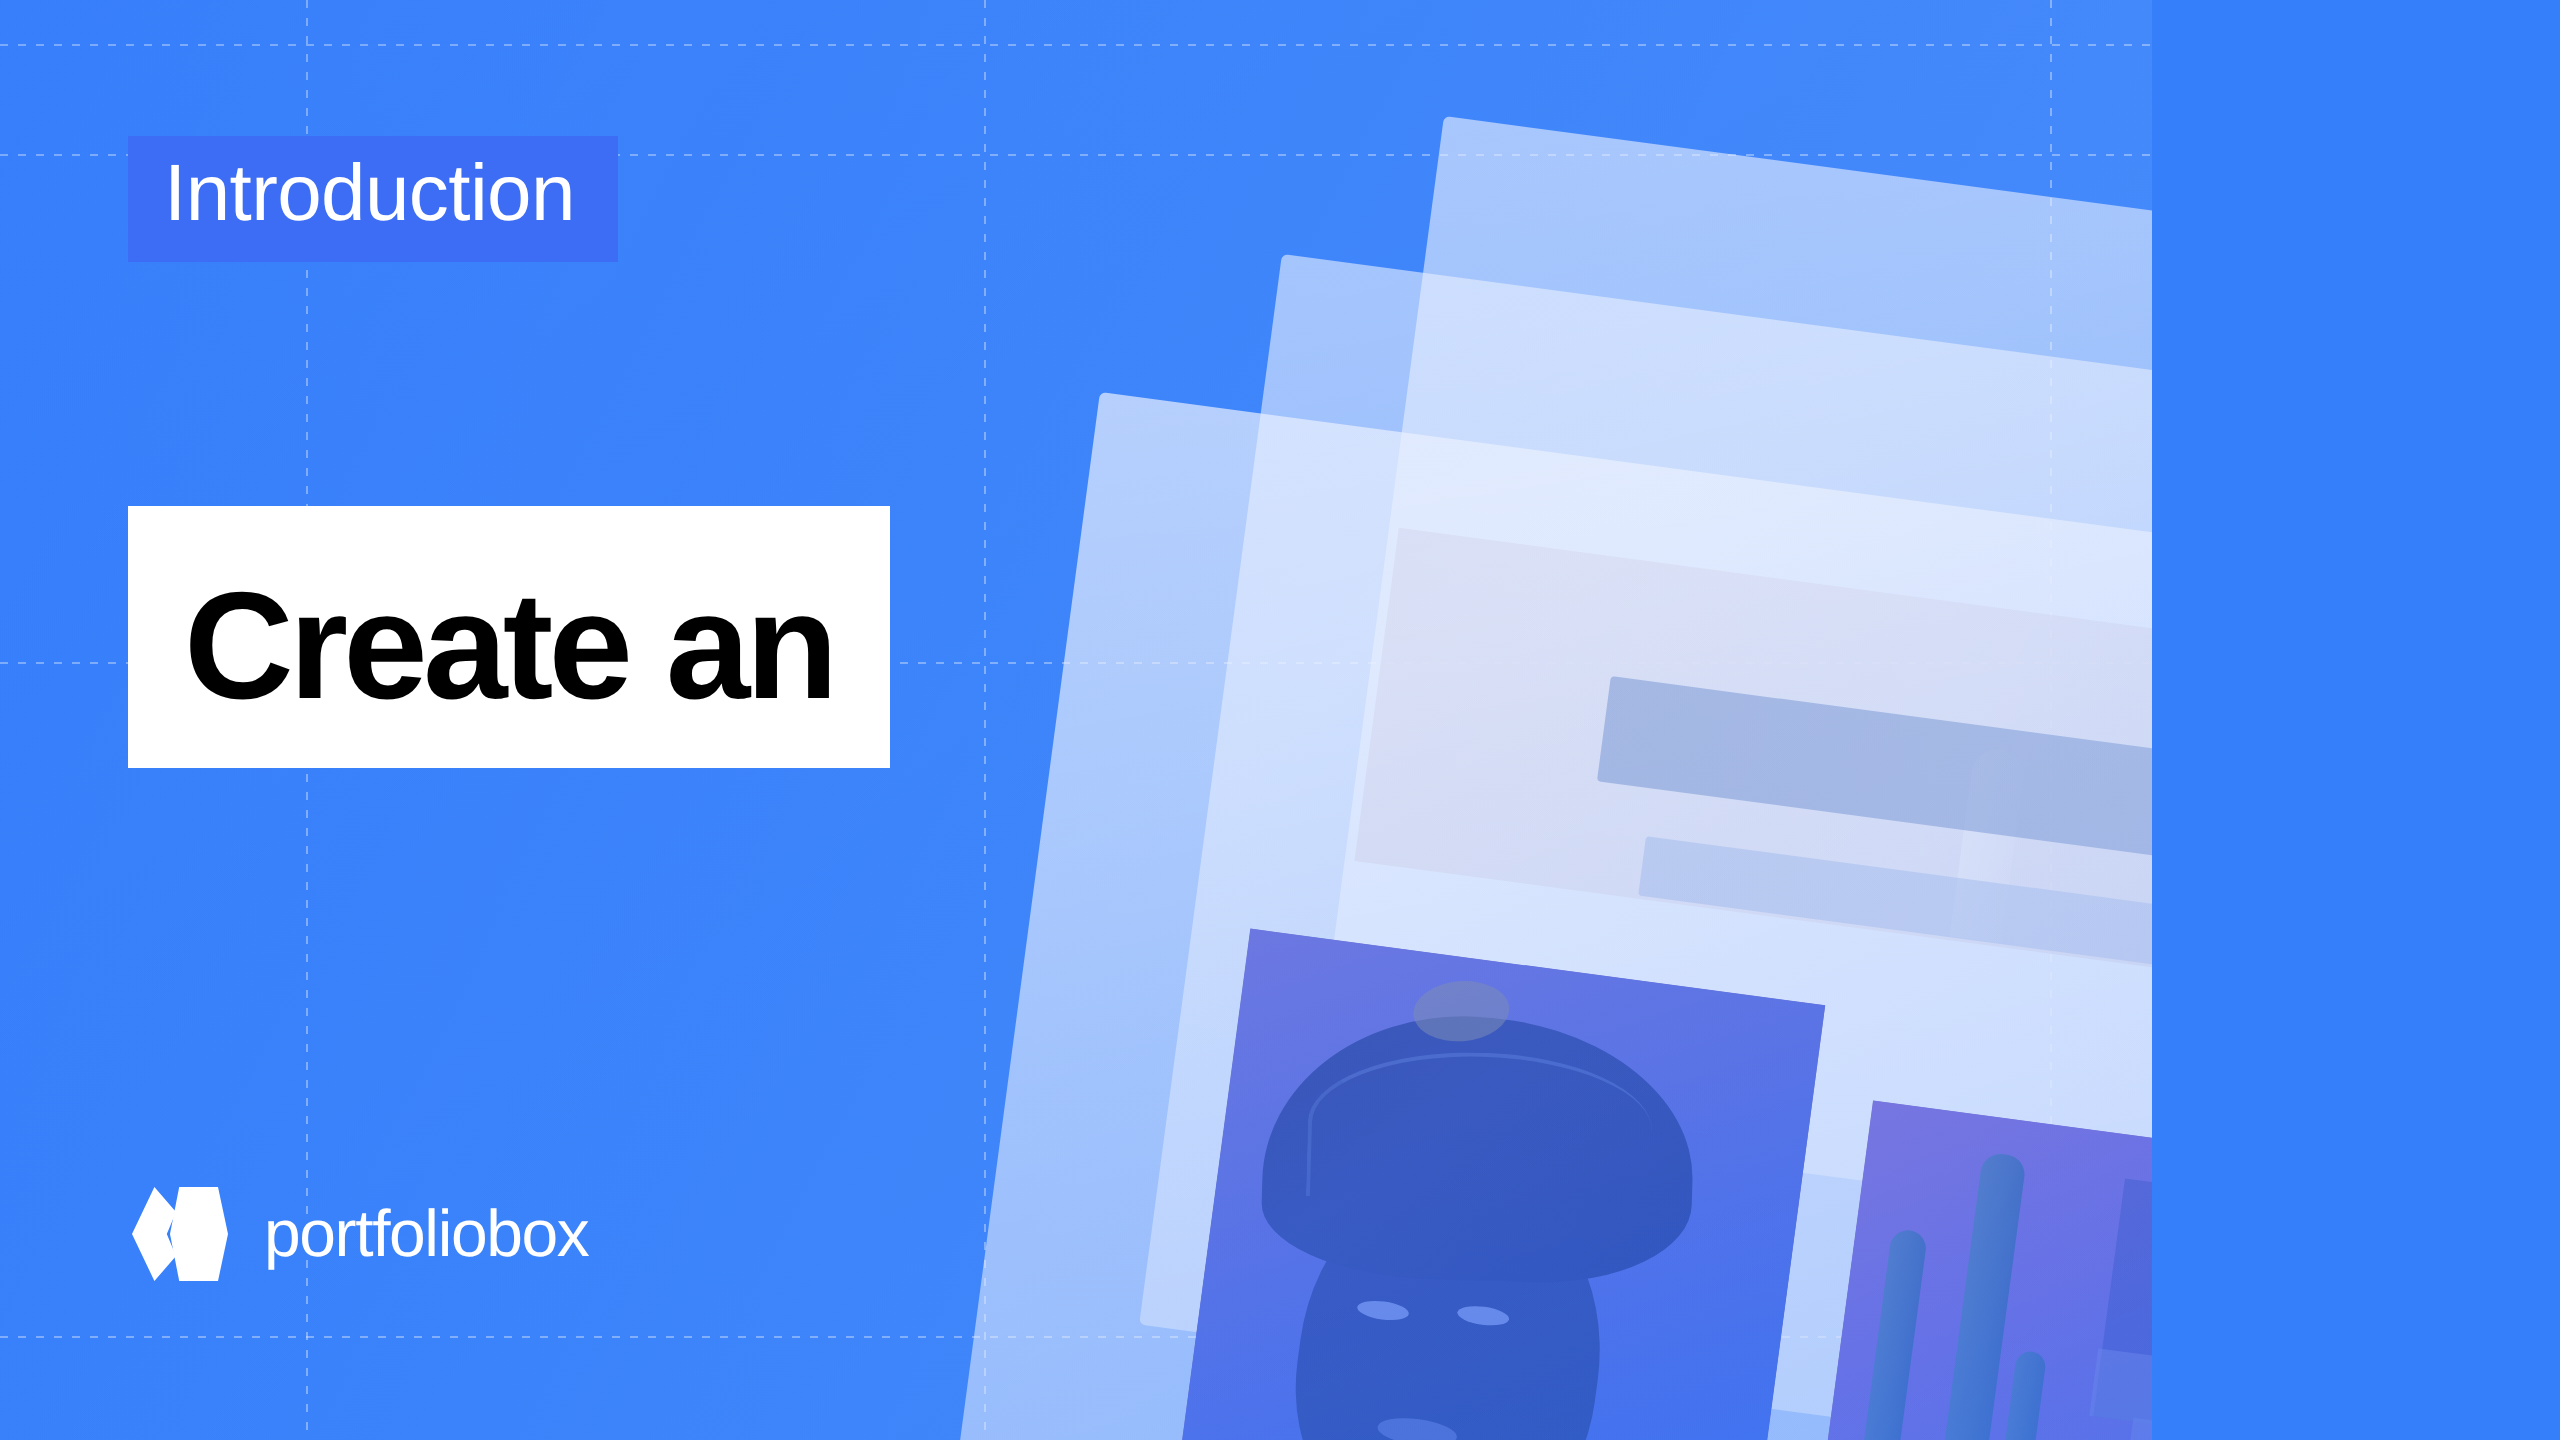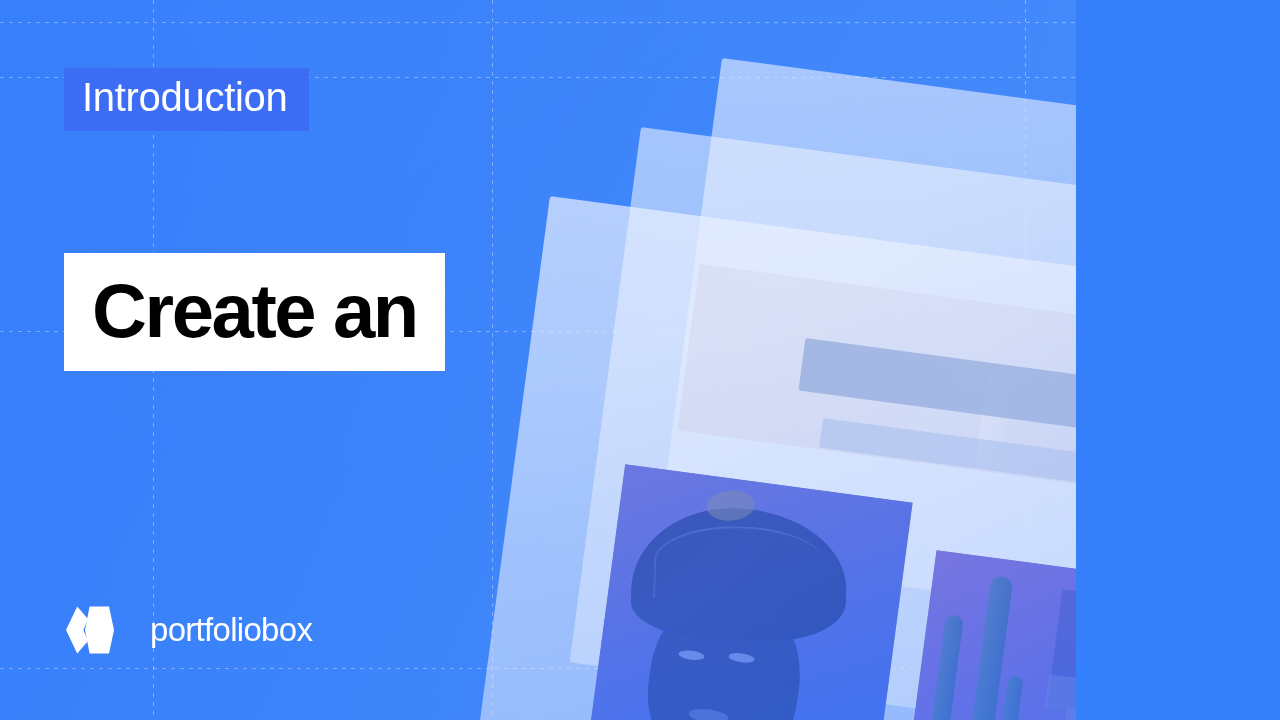--- a/index.html
+++ b/index.html
@@ -232,29 +232,29 @@
     display:flex; flex-direction:column; align-items:flex-start;
     gap:10px;
   }
   .headline .line{
     background:#ffffff;
     color:#000000;
     font-size:76px;
     font-weight:700;
     letter-spacing:-2.4px;
     line-height:1.0;
-    padding:20px 28px 22px 28px;
+    padding:33px 28px 22px 28px;
     white-space:nowrap;
   }
 
   
   .logo{
     position:absolute;
-    left:64px; top:605px;
-    display:flex; align-items:center; gap:34px;justify-content:space-between;
+    left:64px; top:592px;
+    display:flex; align-items:center; gap:16px;justify-content:space-between;
   }
   .logo-mark{ width:52px; height:50px; display:block; }
   .logo-text{
     color:#ffffff;
     font-size:33px;
     font-weight:400;
     letter-spacing:-.7px;
   }
 </style>
 </head>

